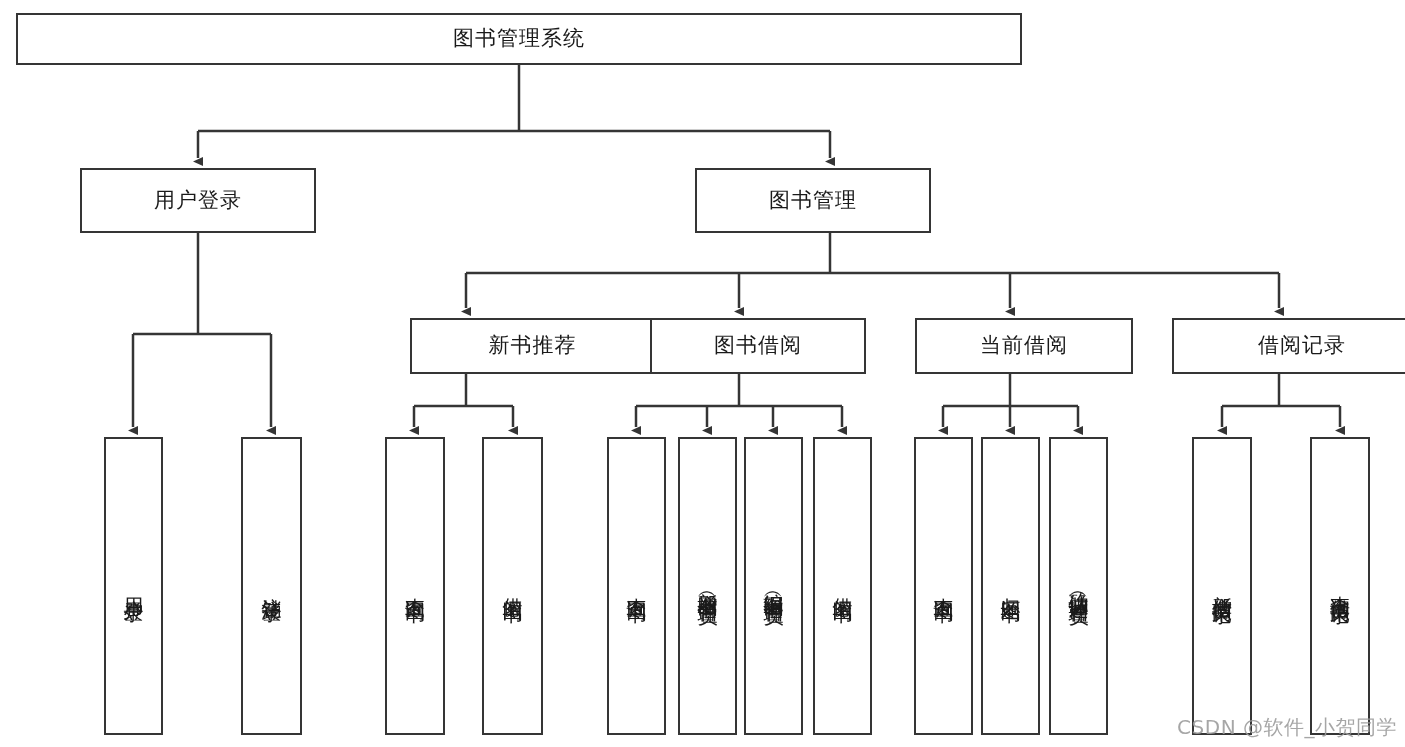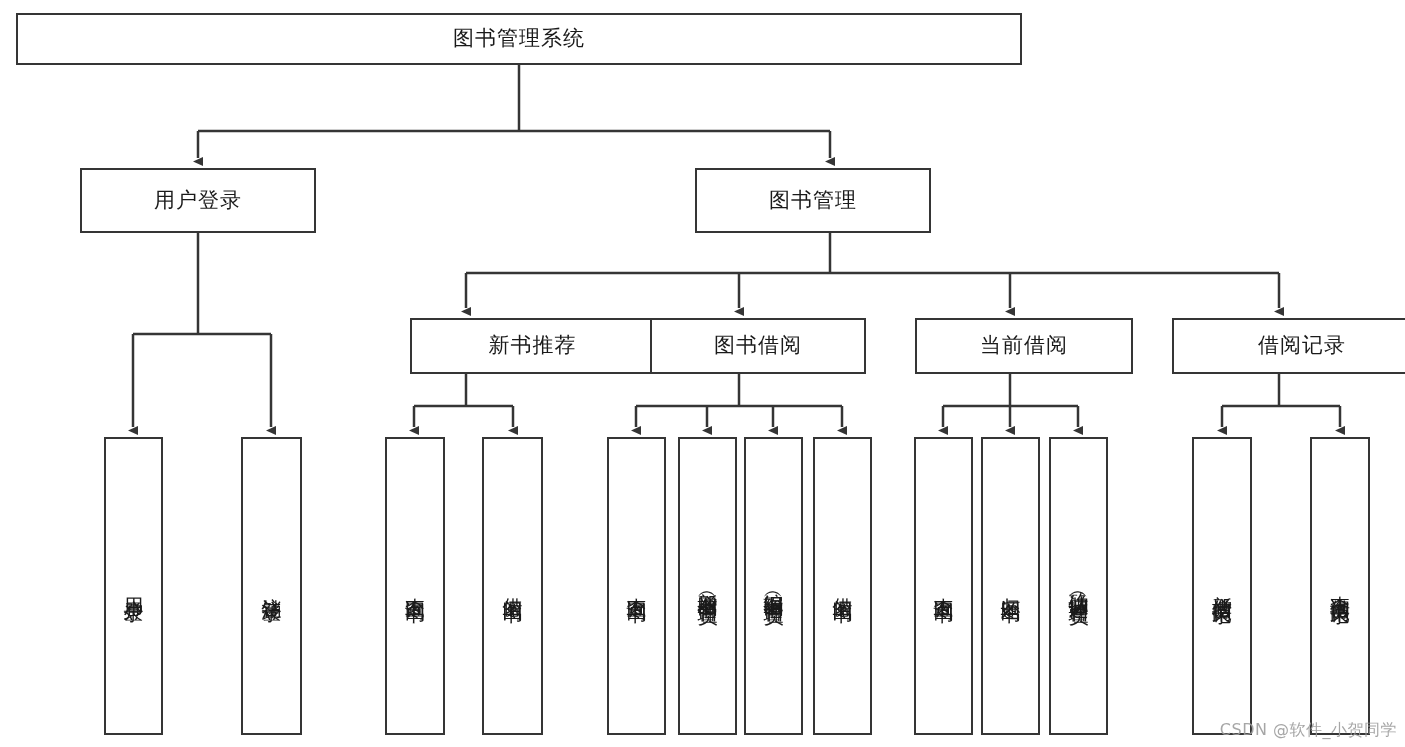--- a/index.html
+++ b/index.html
@@ -53,21 +53,21 @@
     font-size: 20px;
     line-height: 1.35;
     letter-spacing: 2px;
     white-space: normal;
     max-height: 100%;
   }
   #watermark {
     position: absolute;
     right: 8px;
     bottom: 6px;
-    font-size: 16px;
+    font-size: 20px;
     color: #9d9d9d;
     letter-spacing: 0.5px;
     white-space: nowrap;
     opacity: 0.9;
   }
 </style>
 </head>
 <body>
 
 <div id="diagram-root">

